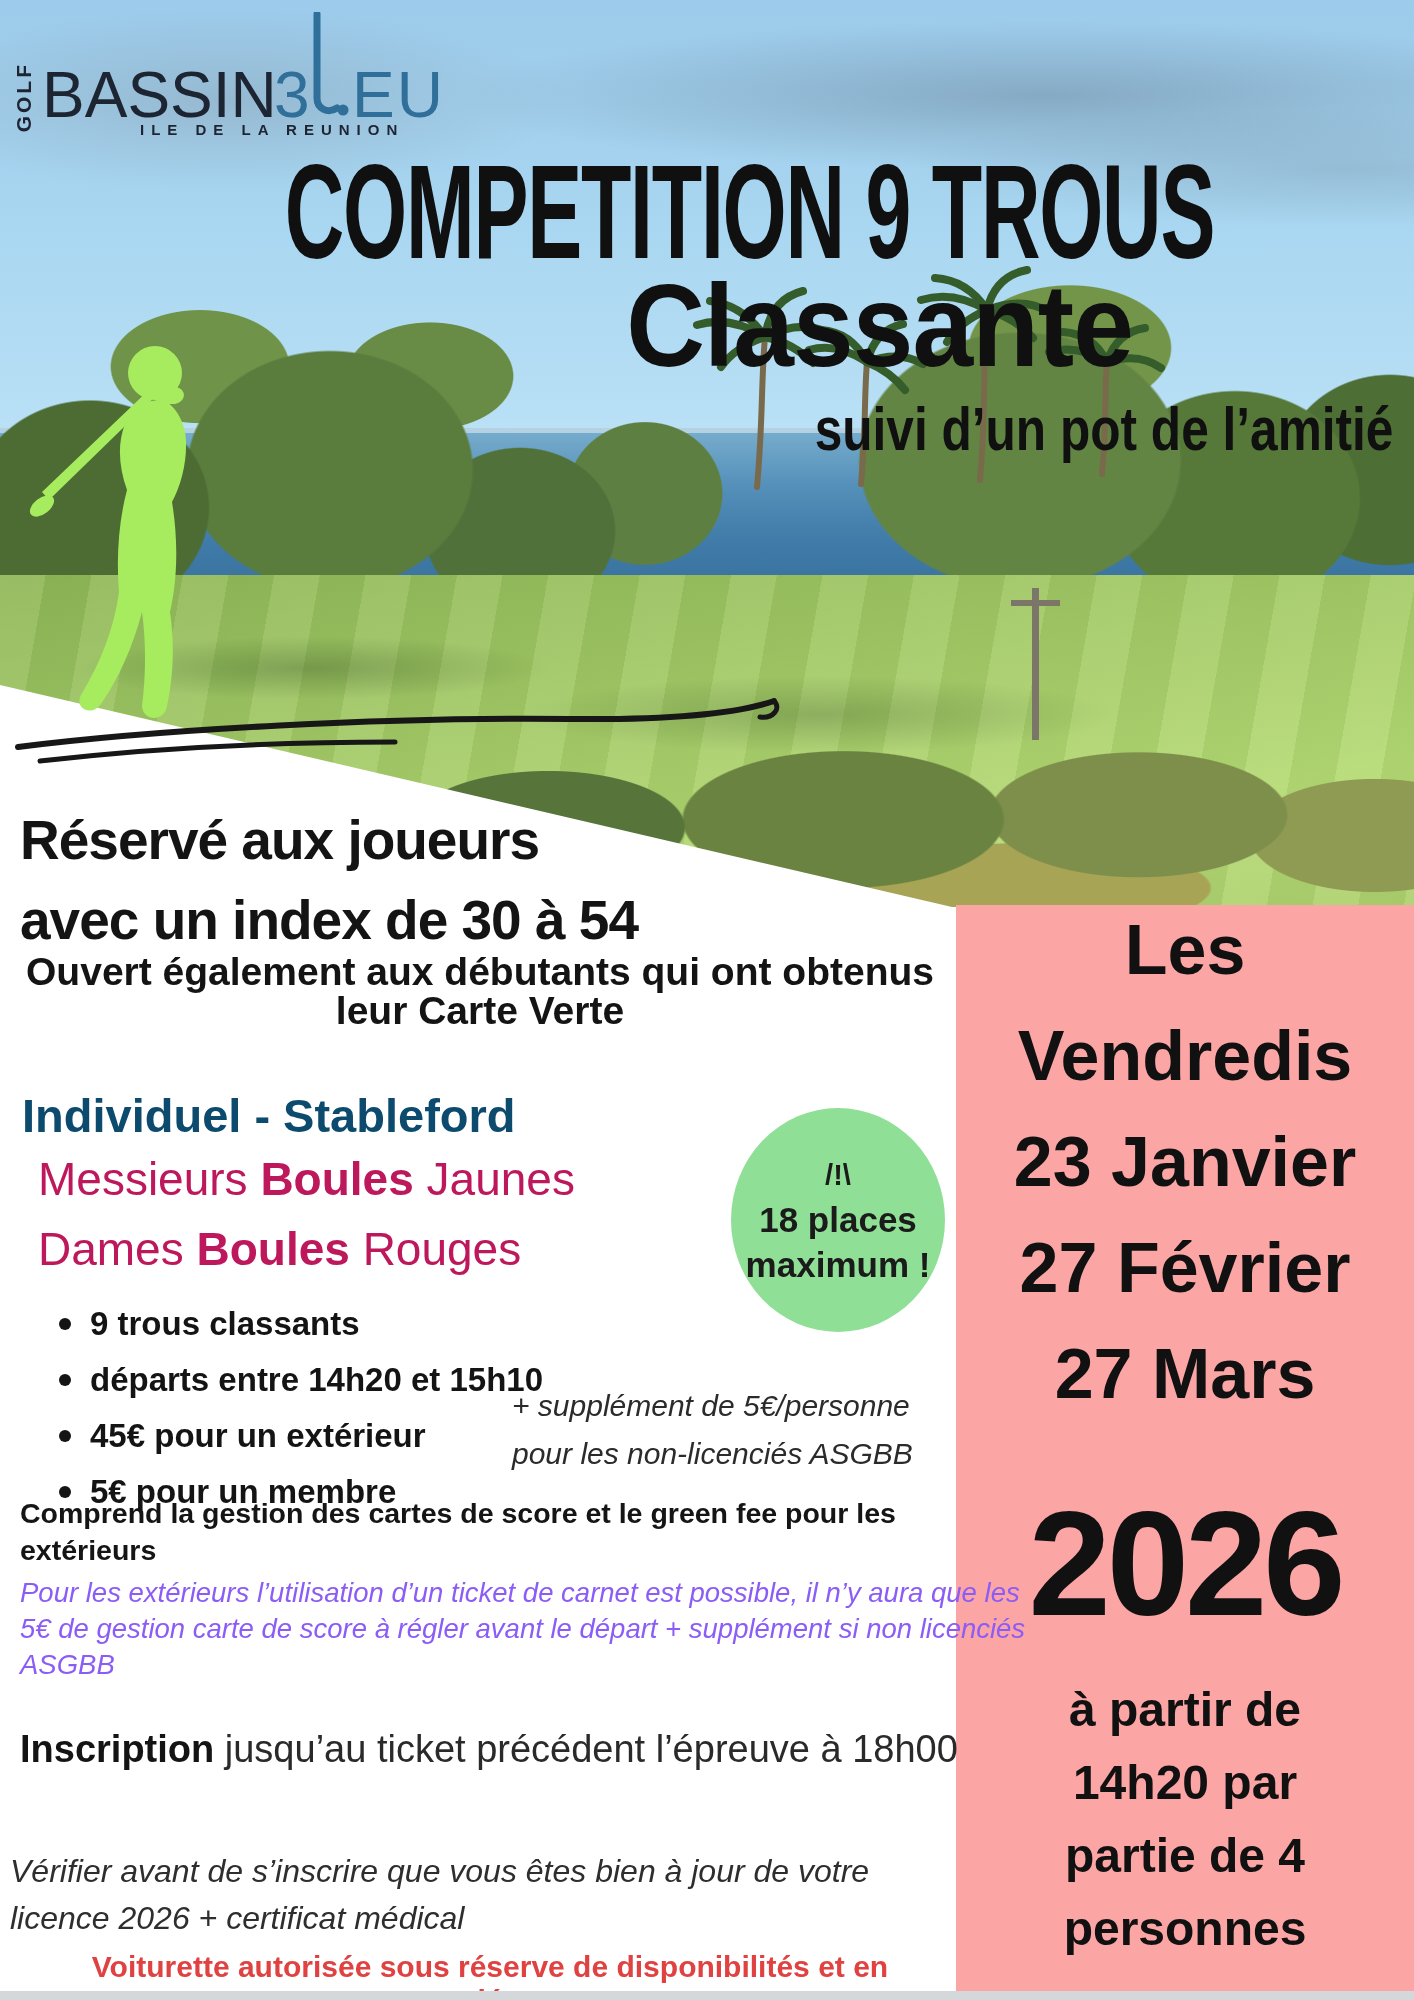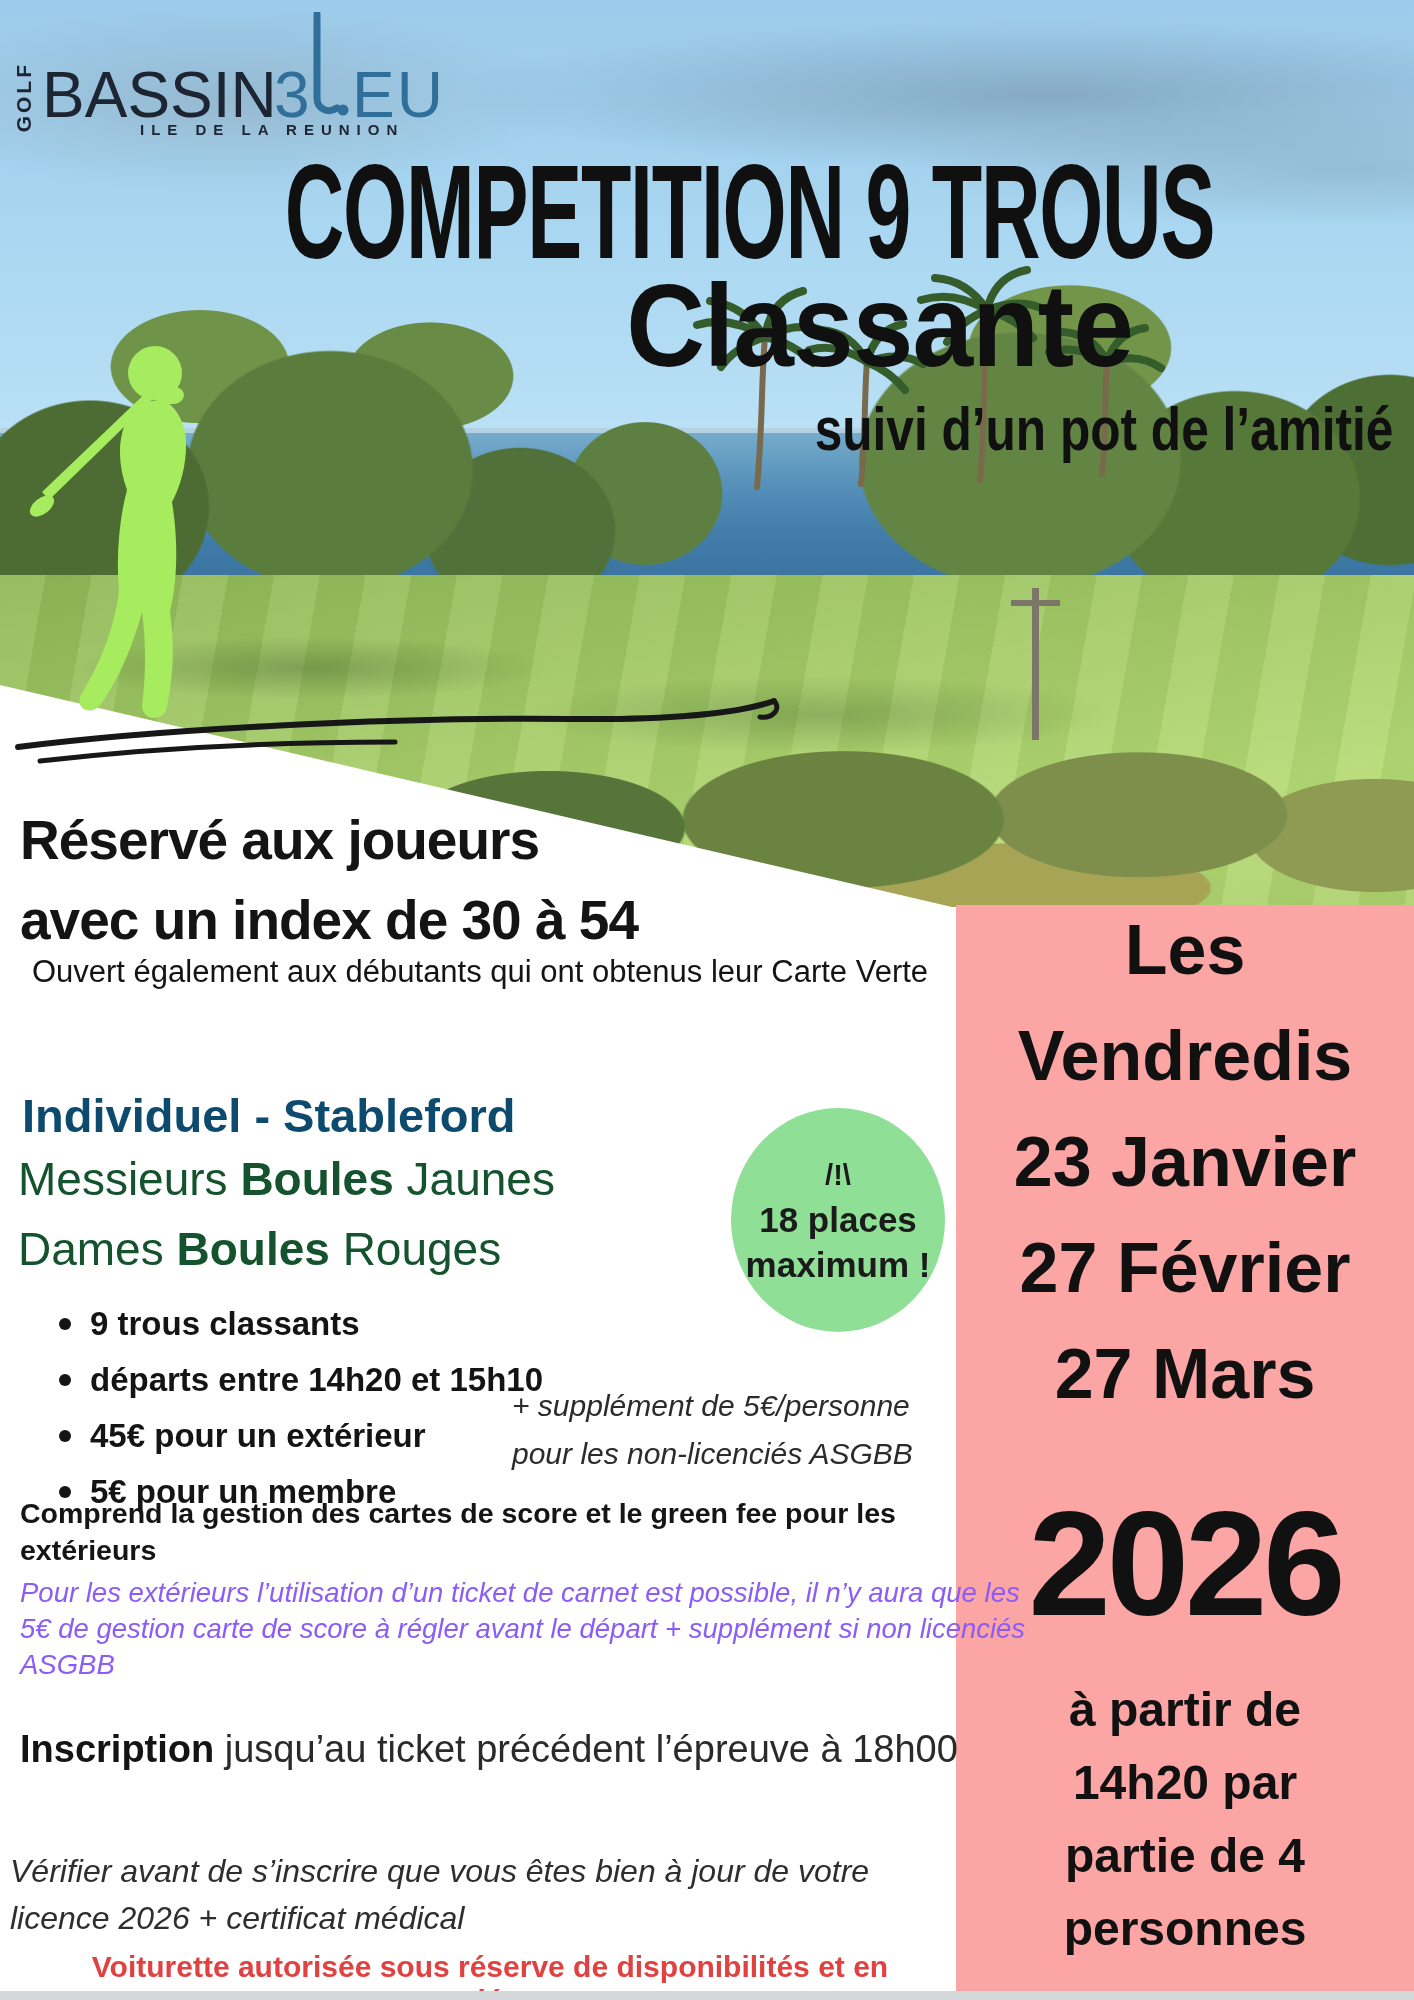--- a/index.html
+++ b/index.html
@@ -69,23 +69,23 @@
     transform:scaleX(0.80);transform-origin:right center;white-space:nowrap;line-height:1.0;}
   
   .white-cut{position:absolute;left:0;top:685px;width:952px;height:222px;background:#ffffff;z-index:2;
     -webkit-clip-path:polygon(0 0,100% 100%,0 100%);clip-path:polygon(0 0,100% 100%,0 100%);}
   .golfer{position:absolute;left:15px;top:340px;z-index:3;}
   .swoosh{position:absolute;left:10px;top:695px;z-index:3;}
   
   .h1{position:absolute;left:20px;top:800px;z-index:4;font-size:55px;font-weight:700;line-height:80px;
     letter-spacing:-1px;color:#141414;white-space:nowrap;}
   .subnote{position:absolute;left:10px;top:952px;width:940px;z-index:4;text-align:center;
-    font-size:31px;font-weight:400;line-height:39px;color:#141414;}
+    font-size:39px;font-weight:700;line-height:39px;color:#141414;}
   .format-title{position:absolute;left:22px;top:1088px;z-index:4;font-size:47px;font-weight:700;color:#0c4a6e;white-space:nowrap;}
-  .mixline{position:absolute;left:18px;z-index:4;font-size:46px;font-weight:400;color:#14532d;white-space:nowrap;}
+  .mixline{position:absolute;left:38px;z-index:4;font-size:46px;font-weight:400;color:#be185d;white-space:nowrap;}
   .men{top:1152px;} .women{top:1222px;}
   .mixline b{font-weight:700;}
   .bullets{position:absolute;left:55px;top:1296px;z-index:4;list-style:none;margin:0;padding:0;
     font-size:33px;font-weight:700;line-height:56px;color:#141414;}
   .bullets li{position:relative;padding-left:35px;white-space:nowrap;}
   .bullets li::before{content:"";position:absolute;left:4px;top:22px;width:12px;height:12px;border-radius:50%;background:#141414;}
   .fee-note{position:absolute;left:512px;top:1382px;z-index:4;font-size:30px;font-style:italic;
     font-weight:400;line-height:48px;color:#2b2b2b;white-space:nowrap;}
   .includes{position:absolute;left:20px;top:1495px;width:965px;z-index:4;font-size:28.5px;font-weight:700;
     line-height:37px;color:#151515;}

